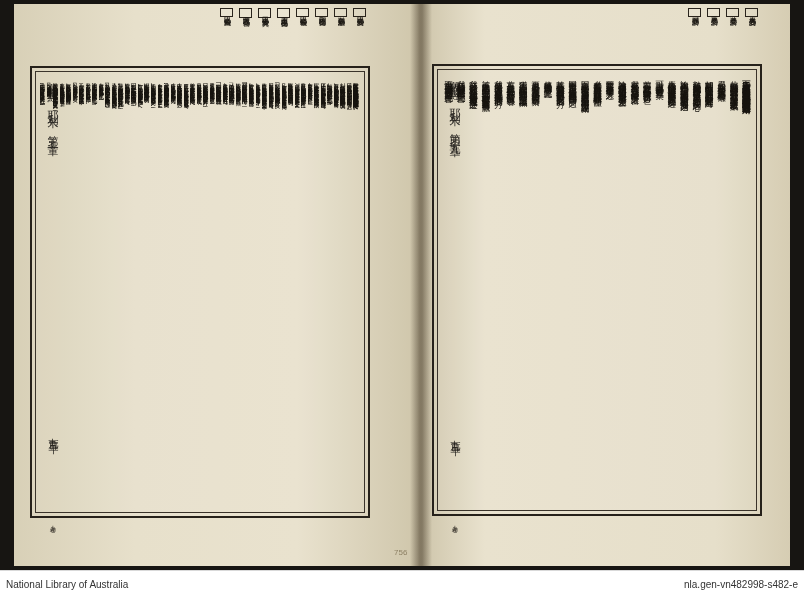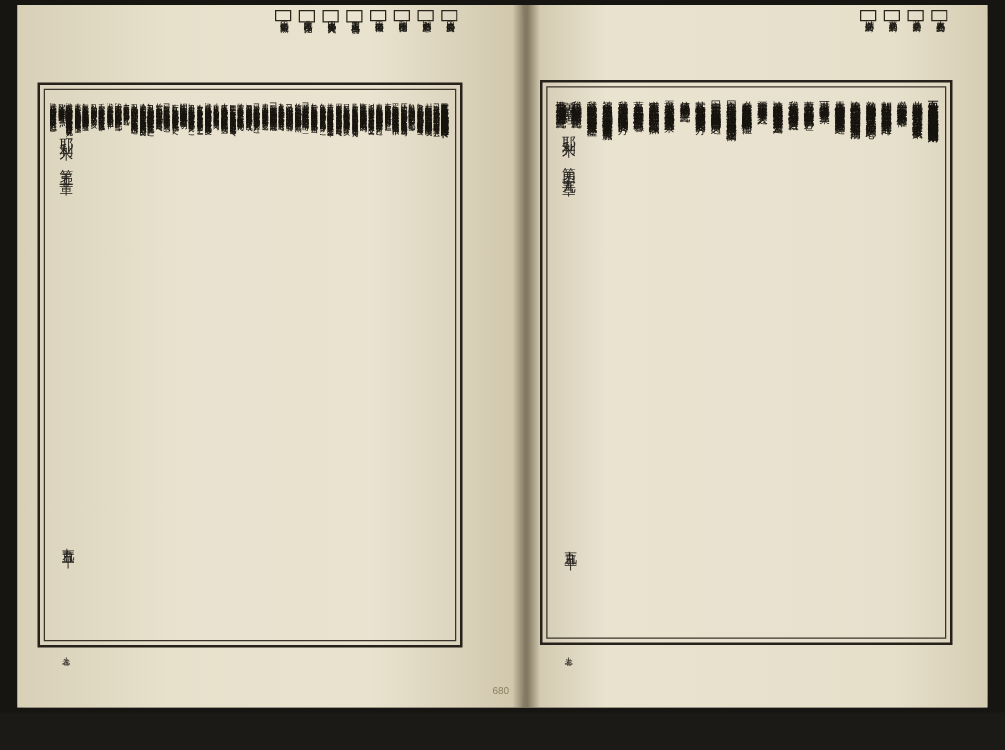--- a/index.html
+++ b/index.html
@@ -290,15 +290,19 @@
       <div class="col">猶大王西底家始立國之時先知耶利米得主之默示論以攔</div>
       <div class="col">萬有之主如是云我必折以攔之弓乃其所恃以為強者</div>
       <div class="col">我必使四風從天之四方而來吹擊以攔將以攔人散於四方</div>
       <div class="col">被逐之人無國不至主曰我必使以攔人於敵前驚惶於尋索其命者前喪膽</div>
       <div class="col">我必降之以災即我之烈怒主言此我必使刃追襲其後滅之淨盡</div>
       <div class="col">我必設我位於以攔除其君王與侯伯主言此</div>
       <div class="col">惟至末日我必使以攔被擄之人旋歸主言此</div>
     </div>
   </div>
 
-  <div class="faint-mark" style="left:394px; top:548px;">680</div>
-
+  <div class="faint-mark" style="left:394px; top:548px;">756</div>
+
+  <div class="metabar">
+    <div class="lbl left">National Library of Australia</div>
+    <div class="lbl right">nla.gen-vn482998-s482-e</div>
+  </div>
 </div>
 
 </body></html>

